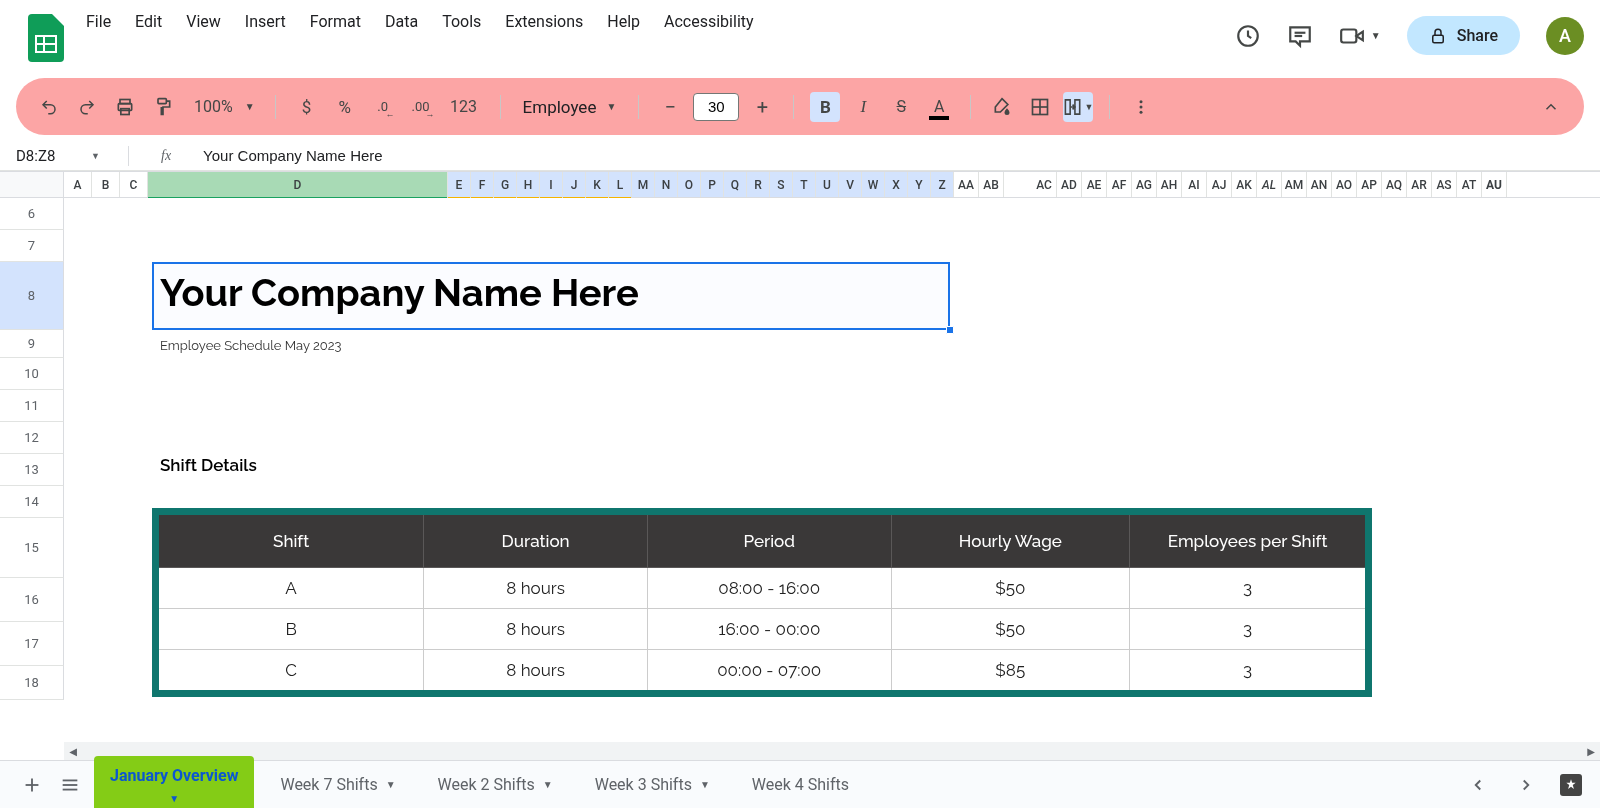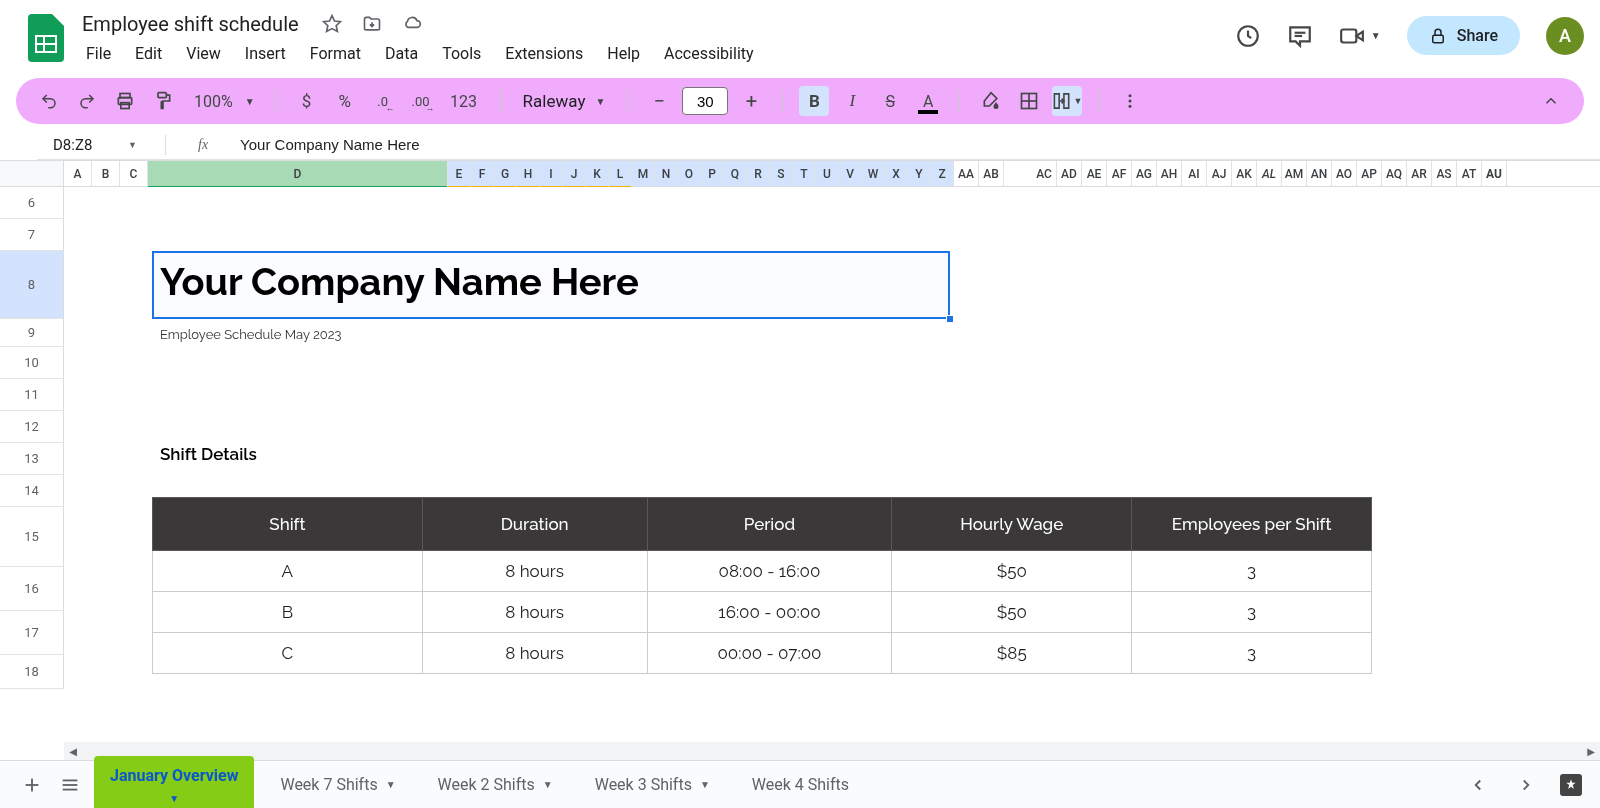--- a/index.html
+++ b/index.html
@@ -17,34 +17,34 @@
   .menu-row { display: flex; gap: 4px; height: 34px; align-items: flex-start; }
   .menu-item { padding: 4px 10px; font-size: 16px; color: #202124; border-radius: 4px; cursor: pointer; }
   .header-right { display: flex; align-items: center; gap: 26px; padding-top: 8px; }
   .hr-icon { width: 26px; height: 26px; color: #444746; cursor: pointer; display: flex; align-items: center; justify-content: center; }
   .hr-dropdown { display: flex; align-items: center; gap: 6px; }
   .share-btn { display: flex; align-items: center; gap: 10px; background: #c2e7ff; border-radius: 40px; padding: 10px 22px; cursor: pointer; font-size: 16px; font-weight: 500; }
   .avatar { width: 38px; height: 38px; border-radius: 50%; background: #6b8e23; color: #fff; display: flex; align-items: center; justify-content: center; font-size: 18px; font-weight: 500; }
   
   
   .toolbar-wrap { padding: 6px 16px; }
-  .toolbar { background: #f0abfc; border-radius: 40px; height: 46px; display: flex; align-items: center; padding: 0 18px; gap: 8px; }
+  .toolbar { background: #fca5a5; border-radius: 40px; height: 57px; display: flex; align-items: center; padding: 0 18px; gap: 8px; }
   .tb-btn { width: 30px; height: 30px; display: flex; align-items: center; justify-content: center; border-radius: 4px; cursor: pointer; color: #444746; position: relative; }
   .tb-btn.active { background: #d3e3fd; }
   .tb-sep { width: 1px; height: 24px; background: #c7c7c7; margin: 0 8px; }
   .tb-text { font-size: 16px; color: #444746; cursor: pointer; padding: 0 4px; }
   .tb-zoom { display: flex; align-items: center; gap: 8px; padding: 0 4px; }
   .tb-font { display: flex; align-items: center; gap: 10px; font-size: 17px; padding: 0 6px; }
   .tb-size-input { width: 46px; height: 28px; border: 1px solid #747775; border-radius: 4px; text-align: center; font-size: 15px; background: #fff; }
   .tb-color-a { position: relative; }
   .tb-color-a::after { content: ''; position: absolute; bottom: 2px; left: 5px; right: 5px; height: 4px; background: #000; }
   .tb-right { margin-left: auto; }
   
   
-  .formula-bar { display: flex; align-items: center; height: 30px; border-bottom: 1px solid #e1e3e1; padding: 0 8px; gap: 20px; margin-left: 37px; }
+  .formula-bar { display: flex; align-items: center; height: 30px; border-bottom: 1px solid #e1e3e1; padding: 0 8px; gap: 20px; }
   .name-box { width: 100px; padding: 2px 8px; font-size: 15px; color: #202124; display: flex; align-items: center; justify-content: space-between; }
   .fx-label { font-style: italic; color: #5f6368; font-size: 14px; padding: 0 12px; font-family: serif; }
   .formula-input { flex: 1; font-size: 15px; color: #202124; border: none; outline: none; }
   .fb-sep { width: 1px; height: 20px; background: #dadce0; }
   
   
   .grid-area { display: flex; height: 552px; border-top: 1px solid #dadce0; }
   .corner-wrap { display: flex; flex-direction: column; }
   .corner { width: 64px; height: 26px; background: #f8f9fa; border-right: 1px solid #dadce0; border-bottom: 1px solid #dadce0; }
   .row-headers { width: 64px; background: #fff; }
@@ -65,21 +65,21 @@
   .col-hdr.orange::after { content:''; position:absolute; bottom:-3px; left:0; right:0; height:3px; background:#f4b400; }
   
   .cells { position: relative; height: 526px; background: #fff; }
   .selection-box { position: absolute; border: 2px solid #1a73e8; background: rgba(26,115,232,0.02); }
   .selection-handle { position: absolute; width: 8px; height: 8px; background: #1a73e8; border: 1px solid #fff; border-radius: 1px; }
   .cell-text { position: absolute; font-family: Raleway, sans-serif; }
   .company-name { font-size: 38px; font-weight: 700; color: #000; }
   .subtitle { font-size: 13px; color: #333; }
   .section-hdr { font-size: 17px; font-weight: 600; color: #000; }
   
-  .shift-table { position: absolute; border-collapse: collapse; border: 1px solid #0f766e; font-family: Raleway, sans-serif; }
+  .shift-table { position: absolute; border-collapse: collapse; border: 7px solid #0f766e; font-family: Raleway, sans-serif; }
   .shift-table th { background: #3a3838; color: #fff; font-weight: 500; font-size: 17px; padding: 16px 8px; border: 1px solid #5a5858; text-align: center; }
   .shift-table td { font-size: 17px; padding: 10px 8px; border: 1px solid #ccc; text-align: center; color: #222; }
   
   
   .sheet-tabs { position: absolute; bottom: 0; left: 0; right: 0; height: 48px; border-top: 1px solid #dadce0; display: flex; align-items: center; background: #f9fbfd; padding: 0 18px; gap: 10px; }
   .tab-icon { width: 28px; height: 28px; display: flex; align-items: center; justify-content: center; cursor: pointer; color: #5f6368; }
   .sheet-tab { display: flex; align-items: center; gap: 8px; padding: 10px 16px; font-size: 16px; color: #5f6368; cursor: pointer; border-radius: 4px 4px 0 0; }
   .sheet-tab.active { background: #84cc16; color: #0b57d0; font-weight: 700; flex-direction: column; }
   .tab-caret { font-size: 10px; color: inherit; }
   .tabs-right { margin-left: auto; display: flex; align-items: center; gap: 20px; }
@@ -95,41 +95,20 @@
 <div class="header">
   <div class="logo-area">
     <svg class="sheets-logo" viewBox="0 0 36 48">
       <path fill="#0f9d58" d="M4 0h20l12 12v32a4 4 0 0 1-4 4H4a4 4 0 0 1-4-4V4a4 4 0 0 1 4-4z"></path>
       <rect x="8" y="22" width="20" height="16" fill="none" stroke="#fff" stroke-width="2"></rect>
       <line x1="8" y1="30" x2="28" y2="30" stroke="#fff" stroke-width="2"></line>
       <line x1="16" y1="22" x2="16" y2="38" stroke="#fff" stroke-width="2"></line>
     </svg>
   </div>
   <div class="title-menus">
-    <div class="title-row">
-      <span class="doc-title">Employee shift schedule</span>
-      <div class="title-icons">
-        <span class="title-icon">
-            <svg width="20" height="20" viewBox="0 0 24 24" fill="none" stroke="currentColor" stroke-width="2">
-              <polygon points="12 2 15 8.5 22 9.3 17 14 18.5 21 12 17.5 5.5 21 7 14 2 9.3 9 8.5 12 2"></polygon>
-            </svg>
-          </span>
-        <span class="title-icon">
-            <svg width="22" height="20" viewBox="0 0 24 24" fill="none" stroke="currentColor" stroke-width="2">
-              <path d="M3 6a2 2 0 0 1 2-2h4l2 2h8a2 2 0 0 1 2 2v9a2 2 0 0 1-2 2H5a2 2 0 0 1-2-2z"></path>
-              <path d="M12 10v5M9.5 12.5l2.5 2.5 2.5-2.5" fill="none"></path>
-            </svg>
-          </span>
-        <span class="title-icon">
-            <svg width="22" height="20" viewBox="0 0 24 24" fill="none" stroke="currentColor" stroke-width="2">
-              <path d="M18 16a4 4 0 0 0 0-8 6 6 0 0 0-11.5 1A4 4 0 0 0 7 16z"></path>
-            </svg>
-          </span>
-      </div>
-    </div>
     <div class="menu-row">
       <span class="menu-item">File</span>
       <span class="menu-item">Edit</span>
       <span class="menu-item">View</span>
       <span class="menu-item">Insert</span>
       <span class="menu-item">Format</span>
       <span class="menu-item">Data</span>
       <span class="menu-item">Tools</span>
       <span class="menu-item">Extensions</span>
       <span class="menu-item">Help</span>
@@ -216,21 +195,21 @@
       </div>
     <div class="tb-btn">
         <span style="font-size:13px">.00</span>
         <span style="font-size:9px;position:absolute;bottom:3px;right:1px">→</span>
       </div>
     <div class="tb-btn" style="width:40px">
         <span class="tb-text">123</span>
       </div>
     <div class="tb-sep"></div>
     <div class="tb-font">
-      <span>Raleway</span>
+      <span>Employee</span>
       <span style="font-size:10px;color:#444746">▼</span>
     </div>
     <div class="tb-sep"></div>
     <div class="tb-btn">
         <span style="font-size:20px">−</span>
       </div>
     <input class="tb-size-input" value="30" style="">
     <div class="tb-btn">
         <span style="font-size:20px">+</span>
       </div>

